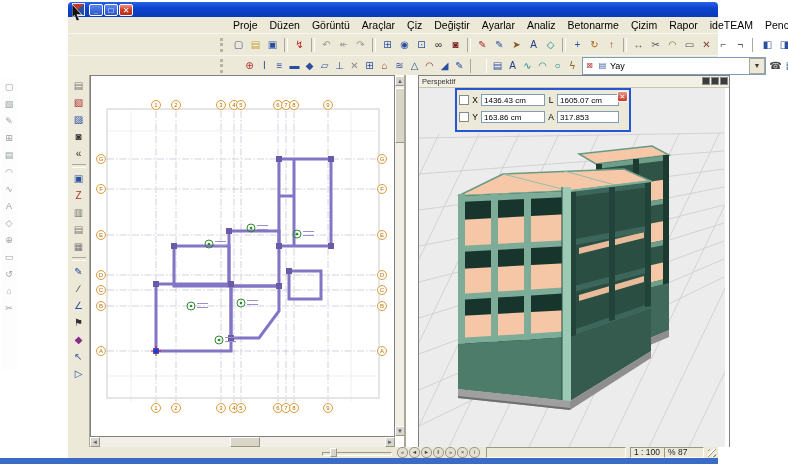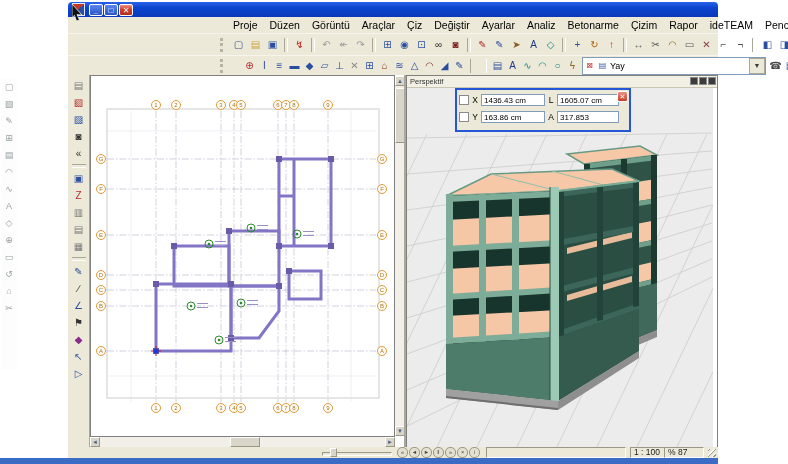--- a/index.html
+++ b/index.html
@@ -53,21 +53,21 @@
   .vtoolbar [data-name="toolbar-separator"]{width:14px;height:2px;border:none;
     border-top:1px solid #aca899;border-bottom:1px solid #fff;margin:2px 0;}
   .floatstrip{left:1px;top:78px;width:16px;height:292px;background:#fdfdfd;
     display:flex;flex-direction:column;align-items:center;gap:4px;padding-top:2px;box-sizing:border-box;}
   .floatstrip .tbico{width:13px;height:13px;font-size:9px;}
 
   
   .plan-pane{left:90px;top:75px;width:305px;height:362px;background:#ffffff;
     border:1px solid #808080;box-sizing:border-box;overflow:hidden;}
   .splitter{left:404px;top:75px;width:2px;height:372px;background:#aca899;}
-  .persp-pane{left:406px;top:75px;width:312px;height:372px;background:#ececec;
+  .persp-pane{left:418px;top:75px;width:312px;height:372px;background:#ececec;
     border:1px solid #808080;box-sizing:border-box;}
   .persp-title{height:11px;background:#f2f0e4;border-bottom:1px solid #c9c5b2;
     font-size:7.5px;color:#333;padding-left:3px;line-height:11px;position:relative;}
   .persp-btns{position:absolute;right:1px;top:1px;display:flex;gap:1px;}
   .persp-btn{width:8px;height:8px;background:#3c3c3c;border:1px solid #8a8a8a;box-sizing:border-box;}
 
   .bubble{position:absolute;width:10px;height:10px;border:1px solid #e09a3c;border-radius:50%;
     background:#fffdf6;font-size:6px;line-height:9px;text-align:center;color:#a8742a;
     transform:translate(-50%,-50%);box-sizing:border-box;}
 

